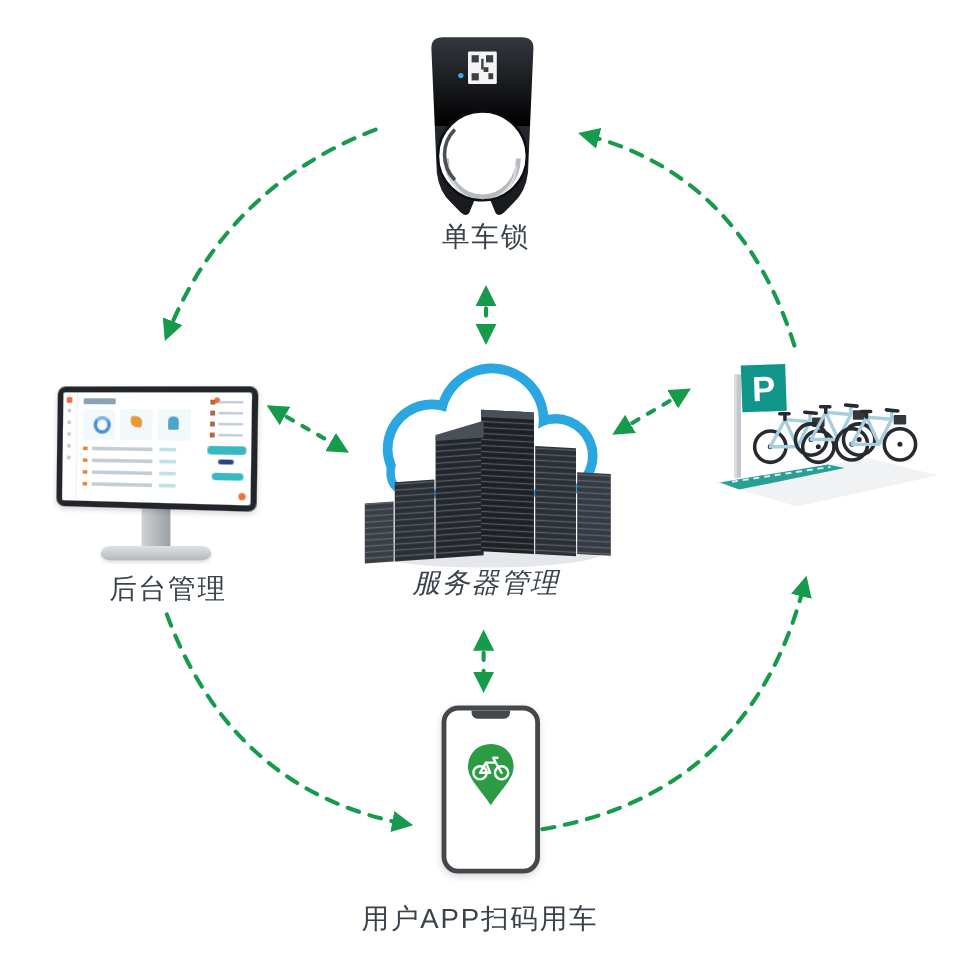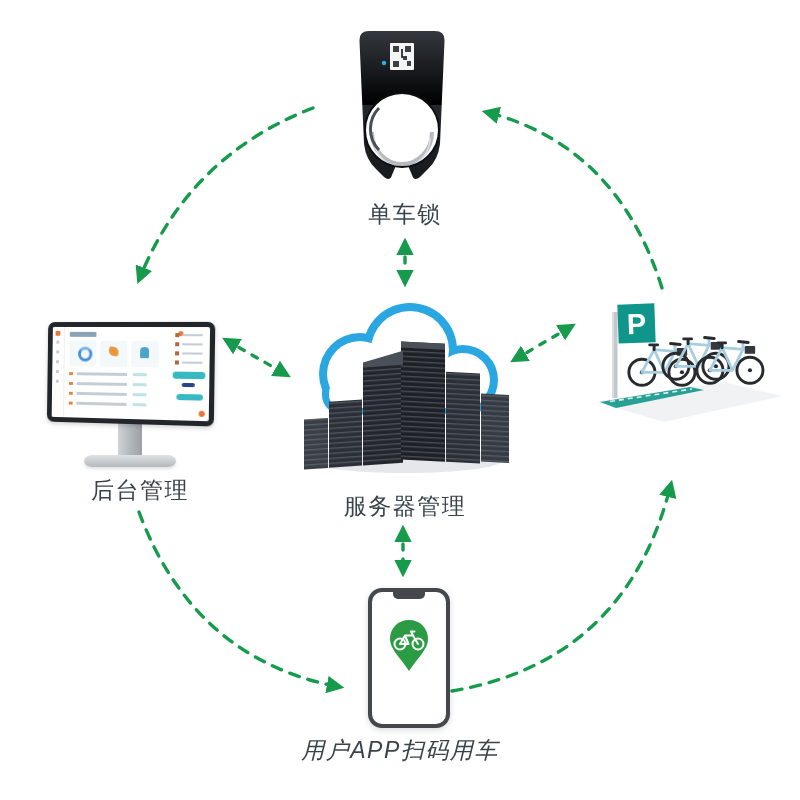--- a/index.html
+++ b/index.html
@@ -105,21 +105,21 @@
       <rect x="50" y="18" width="6" height="6" fill="#3c4045"></rect>
       <rect x="62" y="18" width="6" height="6" fill="#3c4045"></rect>
       <rect x="50" y="33" width="6" height="6" fill="#3c4045"></rect>
       <rect x="60" y="28" width="4" height="4" fill="#3c4045"></rect>
       <rect x="64" y="33" width="4" height="5" fill="#3c4045"></rect>
       <rect x="58" y="21" width="2" height="9" fill="#3c4045"></rect>
 
       <circle cx="41" cy="35" r="2.2" fill="#2ab1e8"></circle>
     </svg>
   </div>
-  <div class="node-label" style="left:405px;top:199px;">单车锁</div>
+  <div class="node-label" style="left:405px;top:182px;">单车锁</div>
 
   <div class="monitor">
     <div class="monitor-screen">
       <div class="scr scr-side"></div>
       <div class="scr scr-side-accent"></div>
       <div class="scr scr-side-items"></div>
       <div class="scr scr-title"></div>
       <div class="scr scr-head-dot"></div>
       <div class="scr scr-cards">
         <div class="scr-card c1">
@@ -186,21 +186,21 @@
           <rect x="148" y="72" width="34" height="90" fill="#2b2f36"></rect>
             <rect x="148" y="72" width="34" height="90" fill="url(#slats)"></rect>
           <rect x="183" y="92" width="28" height="68" fill="#363b43"></rect>
             <rect x="183" y="92" width="28" height="68" fill="url(#slats)"></rect>
         </g>
         <path d="M65,71 L105,62 L105,76 L65,76 Z" fill="#4a5058" transform="skewY(-4) translate(0,4)"></path>
         <path d="M103,44 L147,44 L147,50 L103,50 Z" fill="#4a5058" transform="skewY(3)"></path>
       </g>
     </svg>
   </div>
-  <div class="node-label" style="left:405px;top:491px;">服务器管理</div>
+  <div class="node-label" style="left:405px;top:470px;font-style:italic;">服务器管理</div>
 
   <div class="node" style="left:592px;top:288px;">
     <svg width="195" height="155" viewBox="0 0 195 155">
       <defs>
         <g id="bike">
           <circle cx="16" cy="44" r="15" fill="none" stroke="#272b30" stroke-width="3.4"></circle>
           <circle cx="62" cy="44" r="15" fill="none" stroke="#272b30" stroke-width="3.4"></circle>
           <circle cx="16" cy="44" r="2.4" fill="#272b30"></circle>
           <circle cx="62" cy="44" r="2.4" fill="#272b30"></circle>
           <path d="M16,44 L30,18 L42,44 L16,44 M30,18 L54,20 M42,44 L54,20 M54,20 L54,12" fill="none" stroke="#a6cede" stroke-width="3.2" stroke-linejoin="round" stroke-linecap="round"></path>
@@ -233,15 +233,15 @@
     <div class="phone-notch"></div>
     <div class="phone-pin">
       <svg width="48" height="56" viewBox="0 0 48 56">
         <path d="M24,2 C13,2 5,10 5,21 C5,31 14,38 24,53 C34,38 43,31 43,21 C43,10 35,2 24,2 Z" fill="#2b9b44"></path>
         <circle cx="15" cy="26" r="5.5" fill="none" stroke="#ffffff" stroke-width="2"></circle>
         <circle cx="33" cy="26" r="5.5" fill="none" stroke="#ffffff" stroke-width="2"></circle>
         <path d="M15,26 L20,17.5 L28,17.5 L33,26 M20,17.5 L23.5,26 L15,26 M28,17.5 L26,13.5 L29.5,13.5" fill="none" stroke="#ffffff" stroke-width="2" stroke-linecap="round" stroke-linejoin="round"></path>
       </svg>
     </div>
   </div>
-  <div class="node-label" style="left:400px;top:735px;font-style:italic;">用户APP扫码用车</div>
+  <div class="node-label" style="left:400px;top:750px;">用户APP扫码用车</div>
 
 </div>
 
 </body></html>

